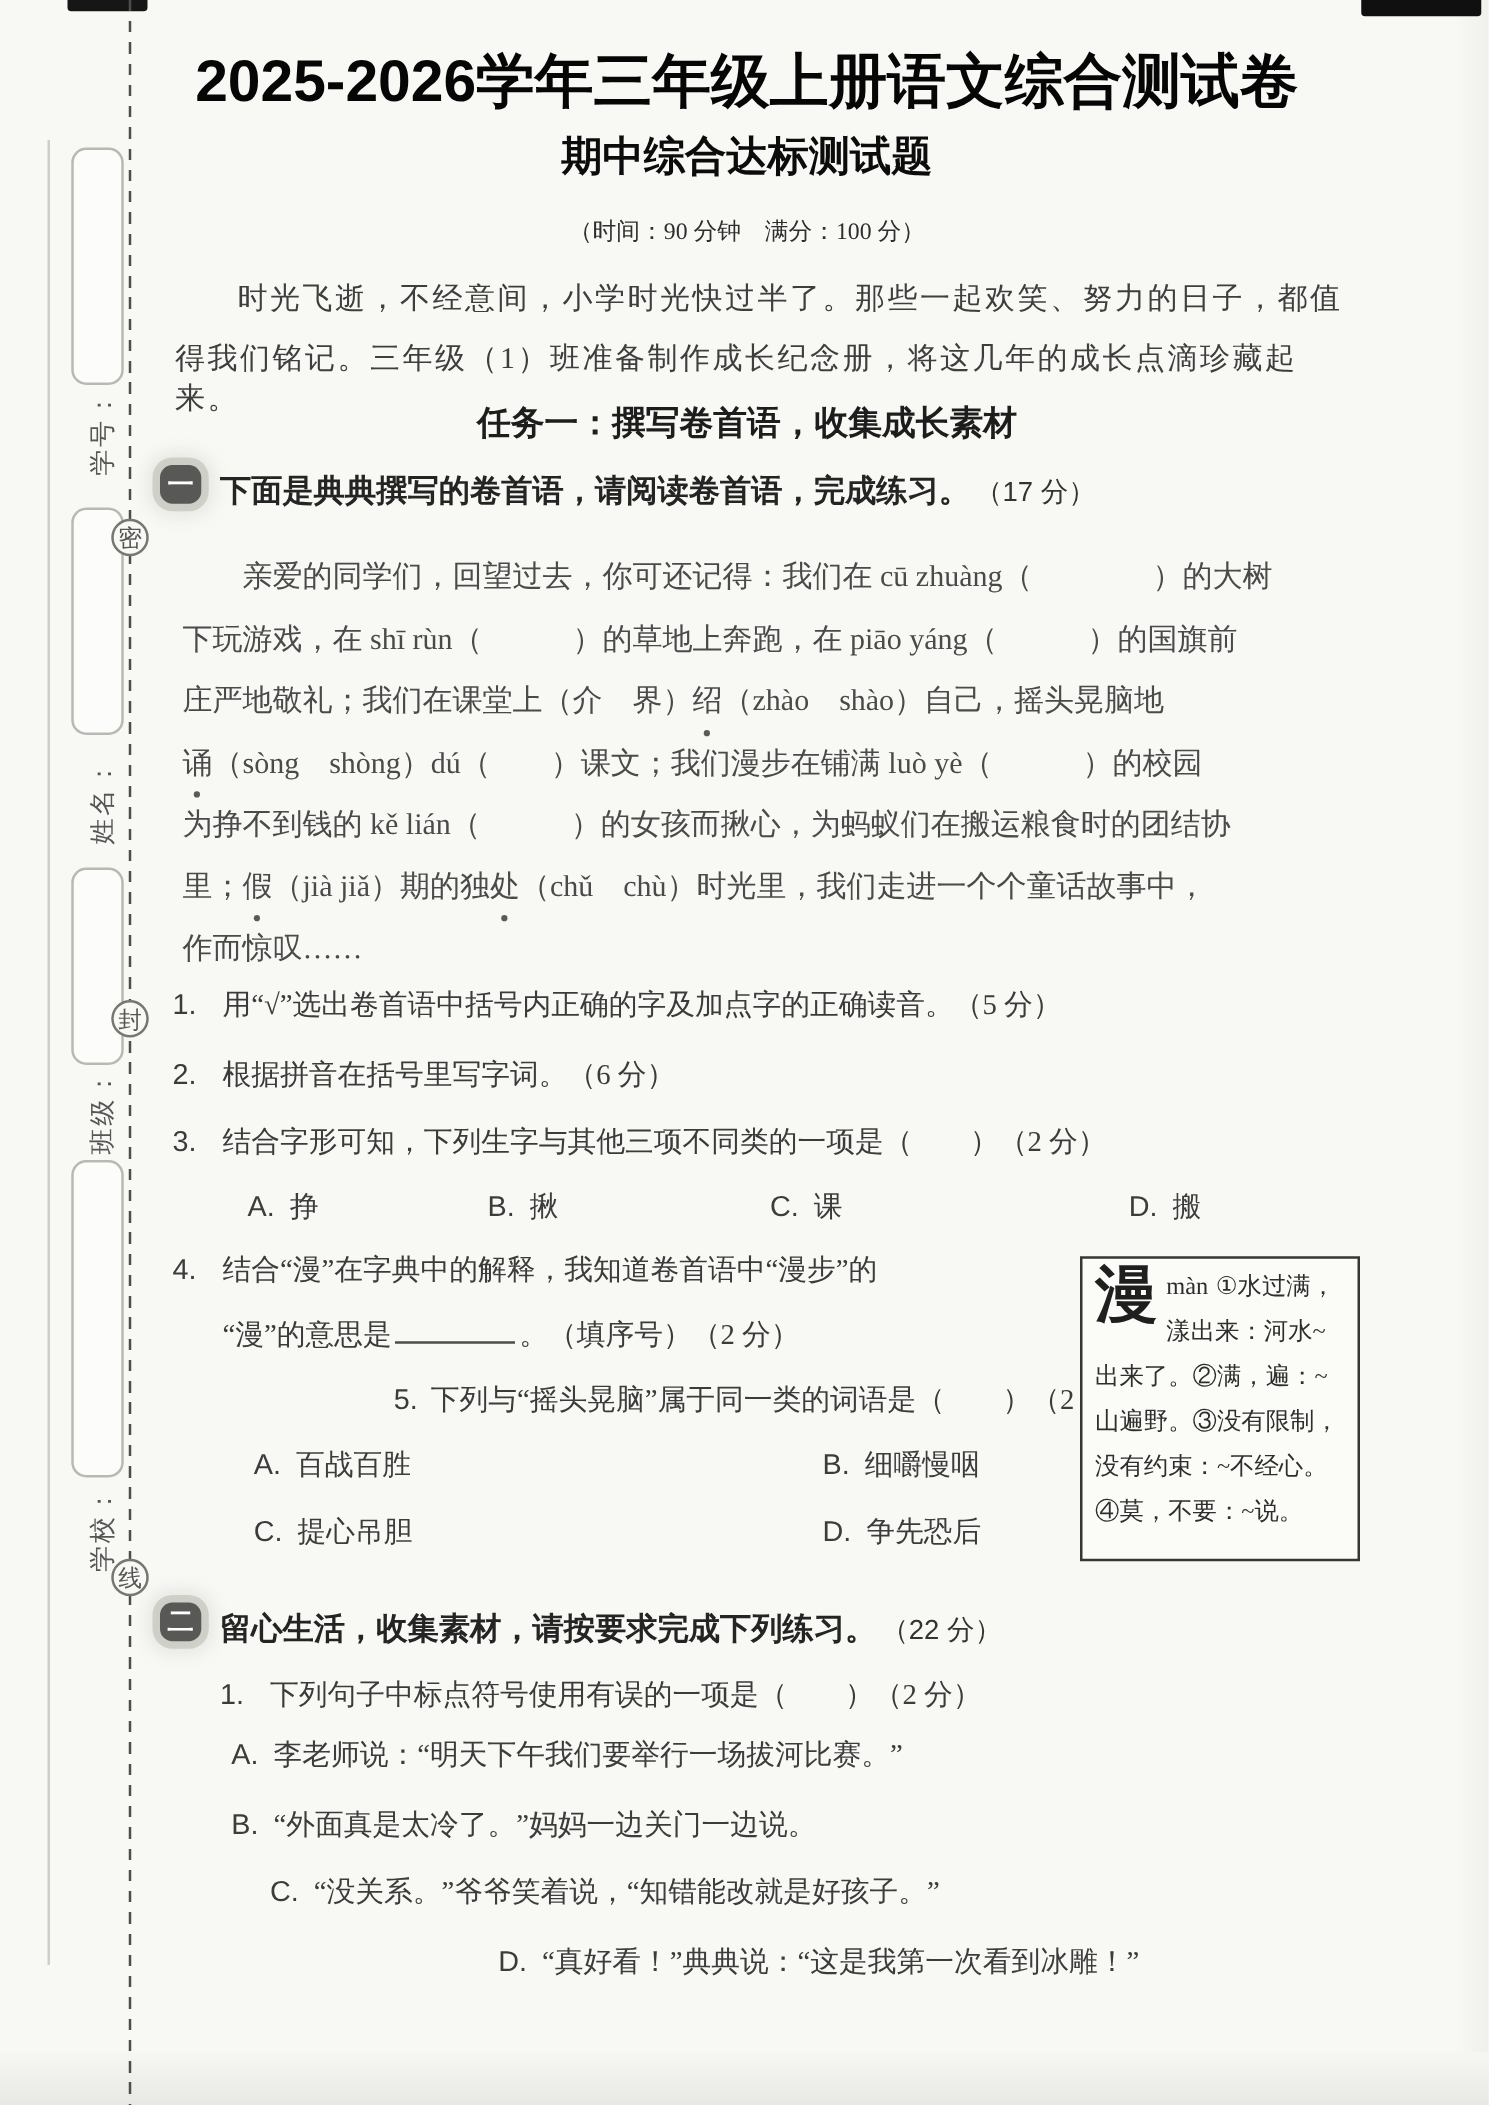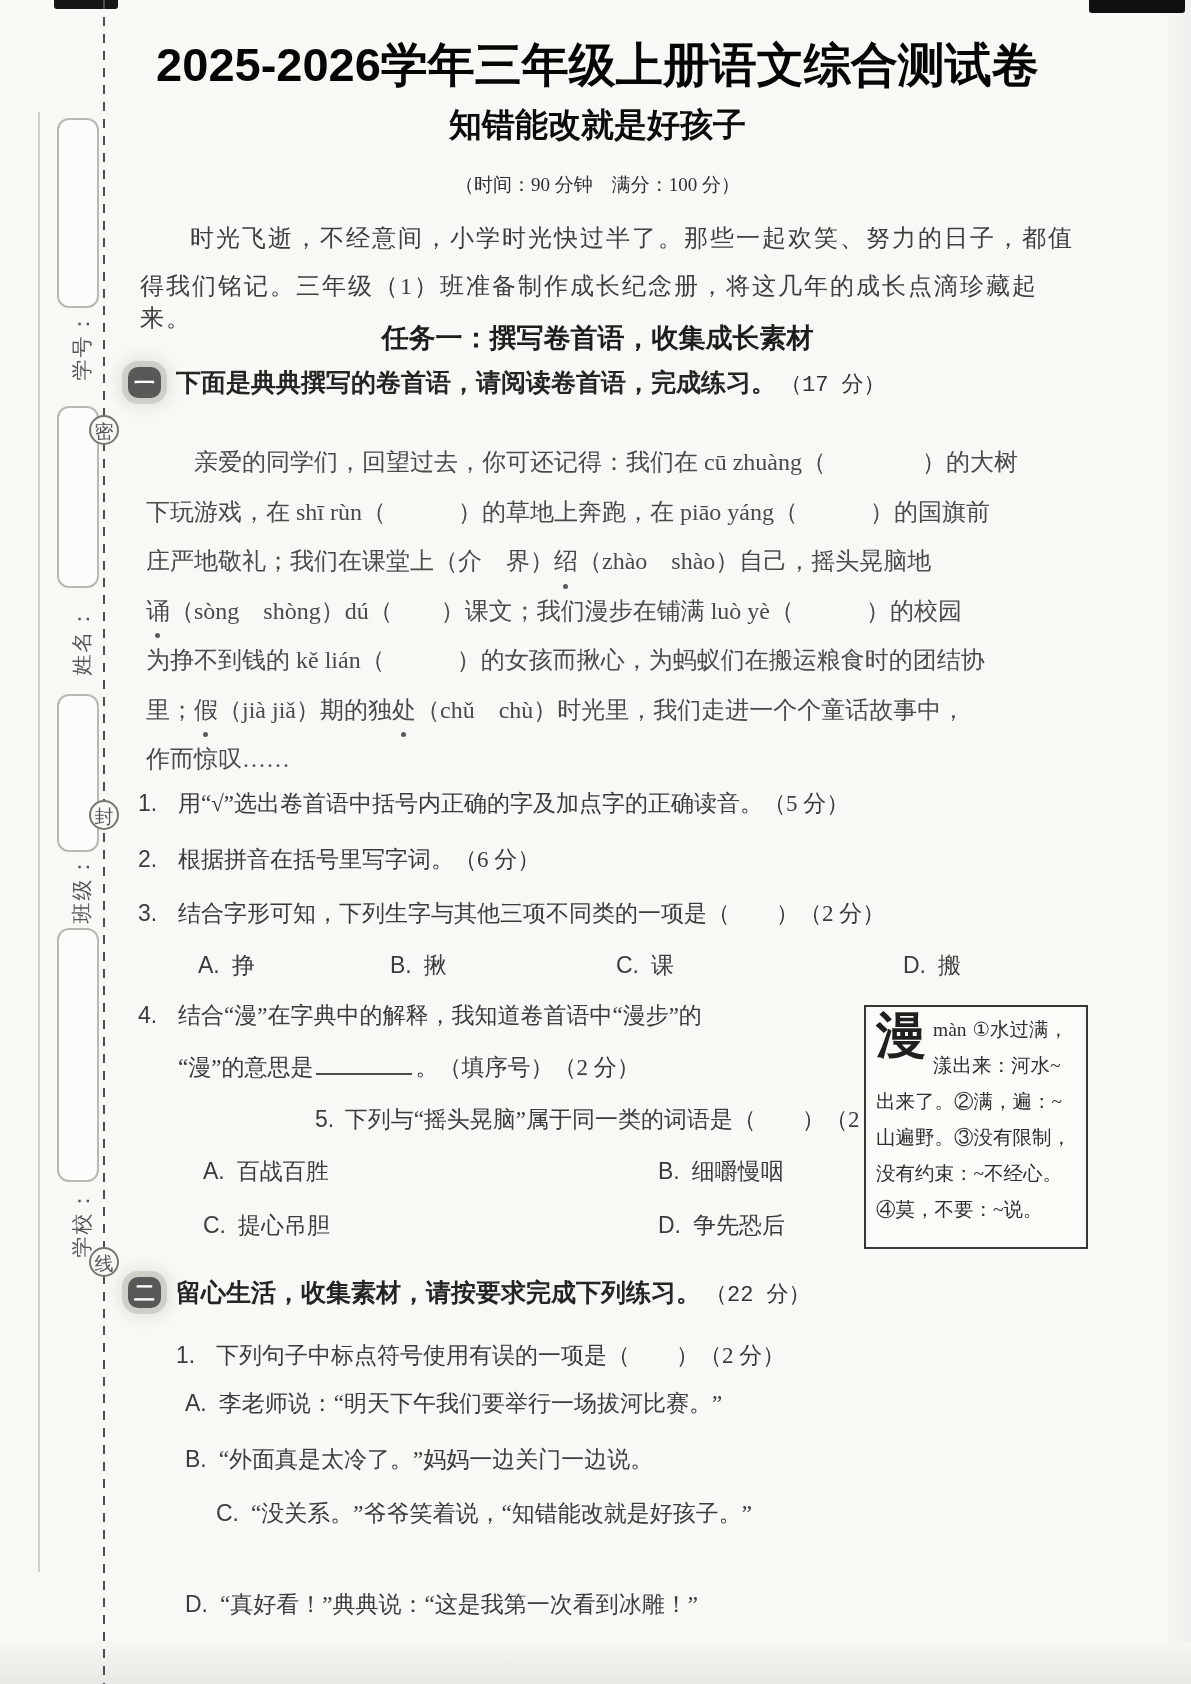--- a/index.html
+++ b/index.html
@@ -44,21 +44,21 @@
   .il2{top:270px;}
   .task-heading{position:absolute;left:105px;top:320px;width:985px;text-align:center;
     font-family:"Liberation Sans","DejaVu Sans",sans-serif;font-weight:700;font-size:27px;color:#1d1d1d;}
   
   .sec-header{position:absolute;left:128px;display:flex;align-items:center;gap:15px;}
   .sec1{top:366px;} .sec2{top:1276px;}
   .badge{width:33px;height:31px;border-radius:10px;background:#585856;color:#fff;
     font-family:"Liberation Sans","DejaVu Sans",sans-serif;font-weight:700;font-size:21px;
     line-height:31px;text-align:center;flex:0 0 auto;
     box-shadow:0 0 0 6px rgba(165,165,156,.38),0 0 14px 10px rgba(165,165,156,.22);}
-  .sec-text{font-family:Liberation Mono, monospace;font-weight:700;font-size:25px;color:#242424;}
+  .sec-text{font-family:Liberation Sans, sans-serif;font-weight:700;font-size:25px;color:#242424;margin-top:10px;}
   .sec-score{font-size:22px;color:#333;font-weight:400;margin-left:4px;}
   
   .passage{position:absolute;left:146px;top:438px;width:940px;font-size:24px;color:#4a4a4a;}
   .pline{height:49.5px;line-height:49.5px;white-space:nowrap;}
   .indent{text-indent:48px;}
   .dotc{position:relative;display:inline-block;}
   .dotc::after{content:"";position:absolute;left:50%;margin-left:-3px;bottom:-2px;width:5px;height:5px;border-radius:50%;background:#5a5a5a;}
   
   .q{position:absolute;left:138px;width:940px;font-size:23px;color:#3b3b3b;white-space:nowrap;}
   .qnum{display:inline-block;width:40px;font-family:"Liberation Sans","DejaVu Sans",sans-serif;color:#3b3b3b;}
@@ -70,21 +70,21 @@
   .olabel{font-family:"Liberation Sans","DejaVu Sans",sans-serif;margin-right:12px;}
   .blank{display:inline-block;width:96px;border-bottom:2px solid #4c4c4c;height:20px;margin:0 3px;vertical-align:baseline;}
   
   .dictbox{position:absolute;left:864px;top:1005px;width:224px;height:244px;border:2.5px solid #363636;
     box-sizing:border-box;padding:5px 10px;background:#fbfbf8;font-size:19.5px;line-height:36px;color:#2e2e2e;}
   .bigchar{float:left;font-size:50px;line-height:40px;height:40px;margin:3px 7px 0 0;color:#1f1f1f;font-weight:600;}
   .pinyin{margin-right:6px;}
   
   .s2q{position:absolute;left:148px;width:940px;font-size:23px;color:#3b3b3b;white-space:nowrap;top:1340px;margin-left:28px;}
   .s2opt{position:absolute;left:185px;width:940px;font-size:23px;color:#3c3c3c;white-space:nowrap;}
-  .s2a{top:1388px;} .s2b{top:1444px;} .s2c{top:1498px;margin-left:31px;} .s2d{top:1589px;}
+  .s2a{top:1388px;} .s2b{top:1444px;} .s2c{top:1498px;margin-left:31px;} .s2d{top:1554px;text-align:center;}
 </style>
 </head>
 <body>
 
 <div class="page">
 
   <div class="mark-tl"></div>
   <div class="mark-tr"></div>
   <div class="right-shade"></div>
   <div class="bottom-strip"></div>
@@ -100,21 +100,21 @@
   <div class="side-label lab1">学号：</div>
   <div class="side-label lab2">姓名：</div>
   <div class="side-label lab3">班级：</div>
   <div class="side-label lab4">学校：</div>
 
   <div class="seal-circle sc1">密</div>
   <div class="seal-circle sc2">封</div>
   <div class="seal-circle sc3">线</div>
 
   <div class="title">2025-2026学年三年级上册语文综合测试卷</div>
-  <div class="subtitle">知错能改就是好孩子</div>
+  <div class="subtitle">期中综合达标测试题</div>
   <div class="meta">（时间：90 分钟　满分：100 分）</div>
 
   <div class="intro-line il1">时光飞逝，不经意间，小学时光快过半了。那些一起欢笑、努力的日子，都值</div>
   <div class="intro-line il2">得我们铭记。三年级（1）班准备制作成长纪念册，将这几年的成长点滴珍藏起来。</div>
 
   <div class="task-heading">任务一：撰写卷首语，收集成长素材</div>
 
   <div class="sec-header sec1">
     <span class="badge">一</span>
     <span class="sec-text"><span>下面是典典撰写的卷首语，请阅读卷首语，完成练习。</span><span class="sec-score">（17 分）</span></span>

